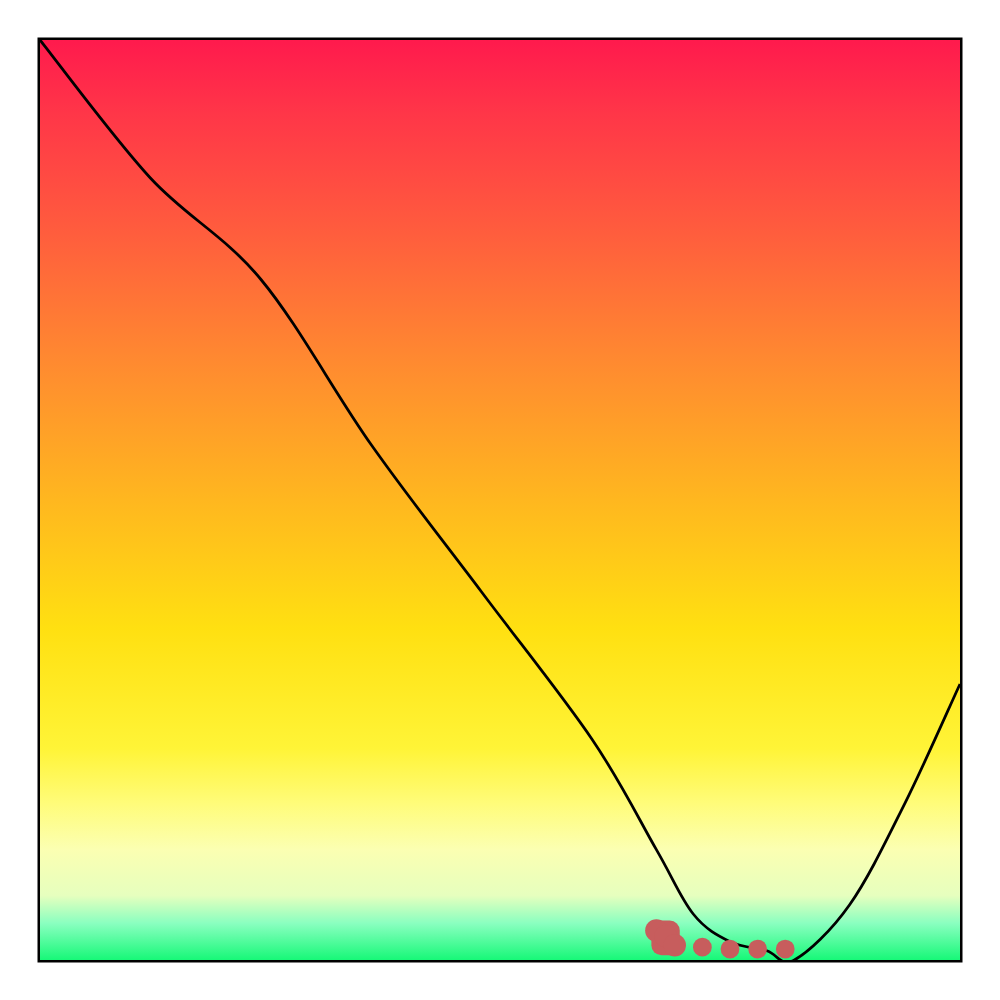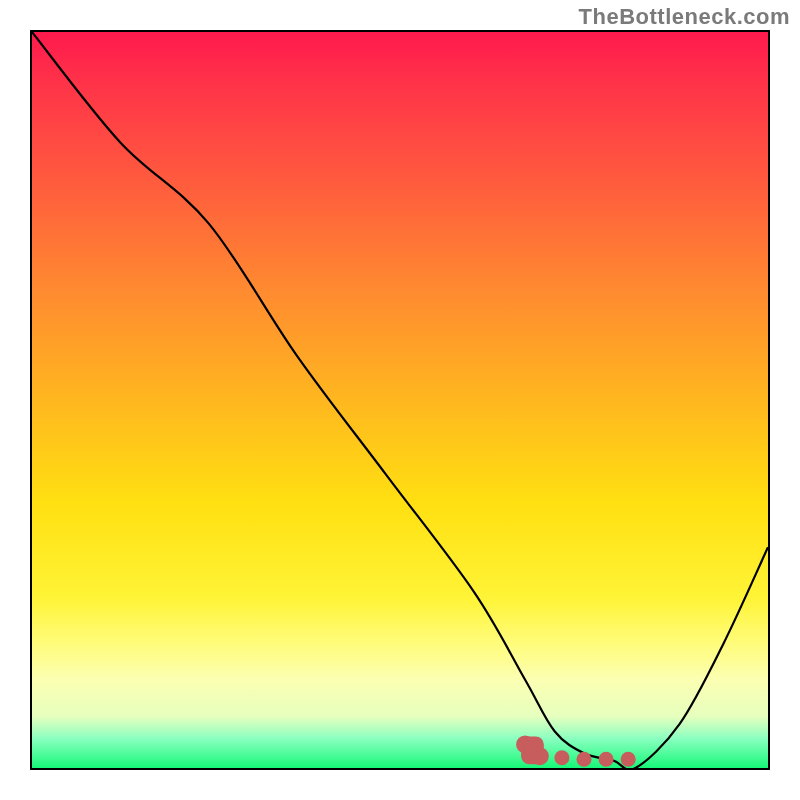--- a/index.html
+++ b/index.html
@@ -57,21 +57,20 @@
     position: absolute;
     inset: 0;
     width: 100%;
     height: 100%;
   }
 </style>
 </head>
 <body>
 
 <div class="frame">
-  <div class="attribution">TheBottleneck.com</div>
 
   <div class="plot-area">
     <div class="gradient"></div>
 
     <svg class="curve" viewBox="0 0 736 736" preserveAspectRatio="none">
       <path id="curve-path" fill="none" stroke="#000" stroke-width="2.2" d="M 0.0 0.0 C 14.7 18.4, 58.9 78.5, 88.3 110.4 C 117.8 142.3, 147.2 155.8, 176.6 191.4 C 206.1 226.9, 235.5 282.1, 265.0 323.8 C 294.4 365.5, 323.8 402.3, 353.3 441.6 C 382.7 480.9, 418.3 525.0, 441.6 559.4 C 464.9 593.7, 479.6 624.4, 493.1 647.7 C 506.6 671.0, 512.7 686.9, 522.6 699.2 C 532.4 711.5, 542.2 716.4, 552.0 721.3 C 561.8 726.2, 572.9 726.2, 581.4 728.6 C 590.0 731.1, 592.5 742.1, 603.5 736.0 C 614.6 729.9, 633.0 712.7, 647.7 691.8 C 662.4 671.0, 677.1 640.3, 691.8 610.9 C 706.6 581.4, 728.6 531.1, 736.0 515.2"></path>
       <g id="marker-group" fill="#c75d5d">
           <rect x="489.1" y="704.4" width="22.7" height="27.8" rx="8"></rect>
           <circle cx="493.1" cy="712.4" r="9"></circle>
           <circle cx="500.5" cy="716.9" r="9"></circle>

